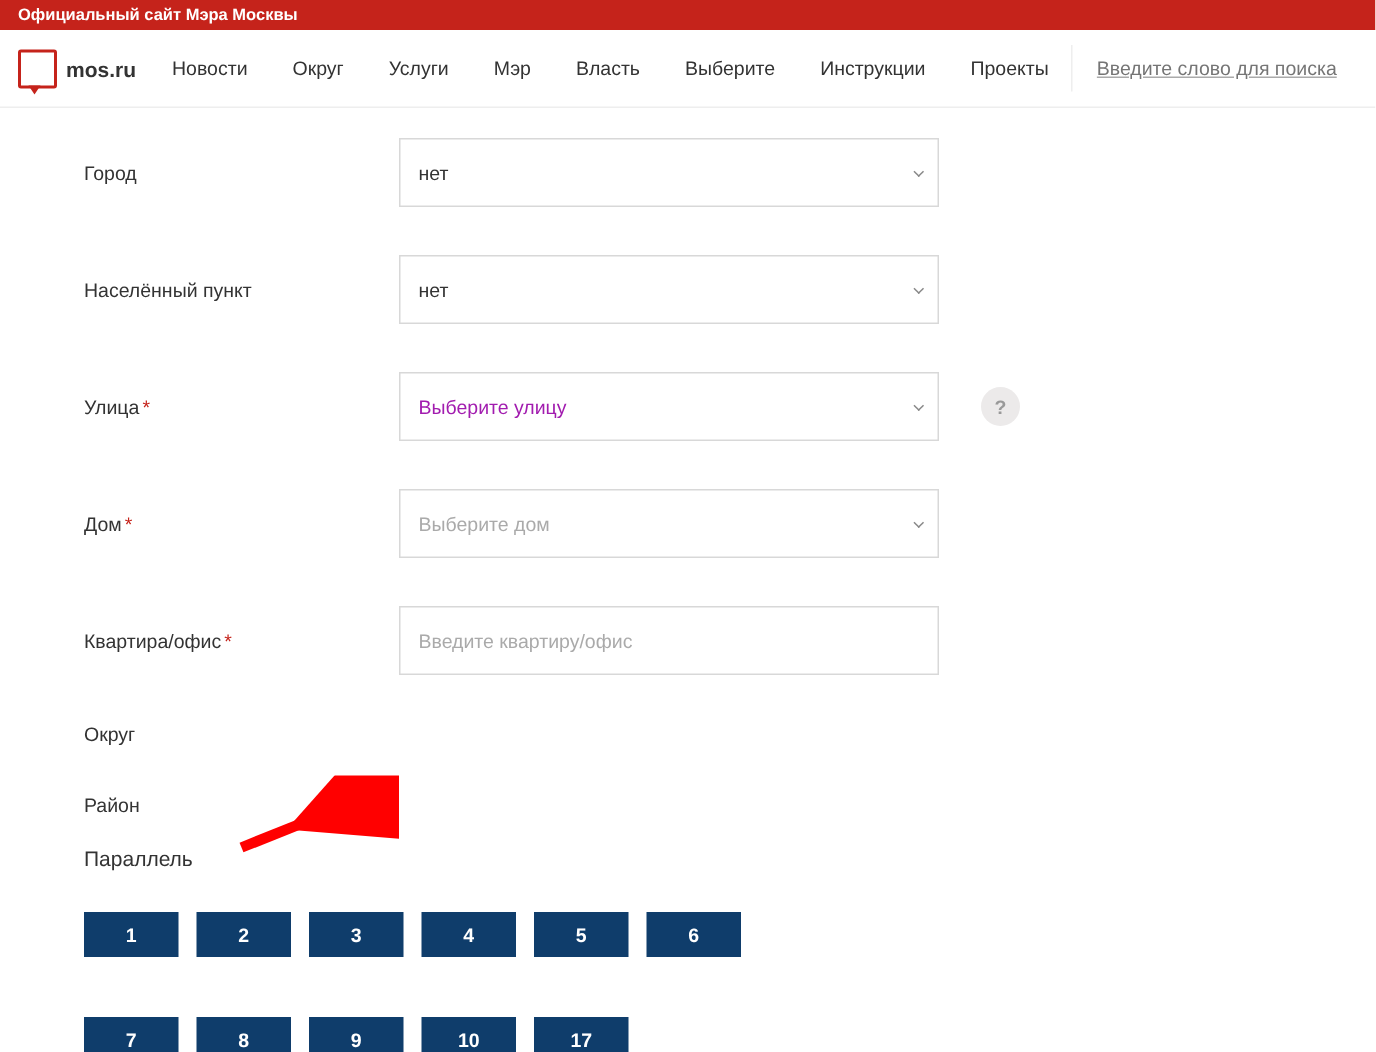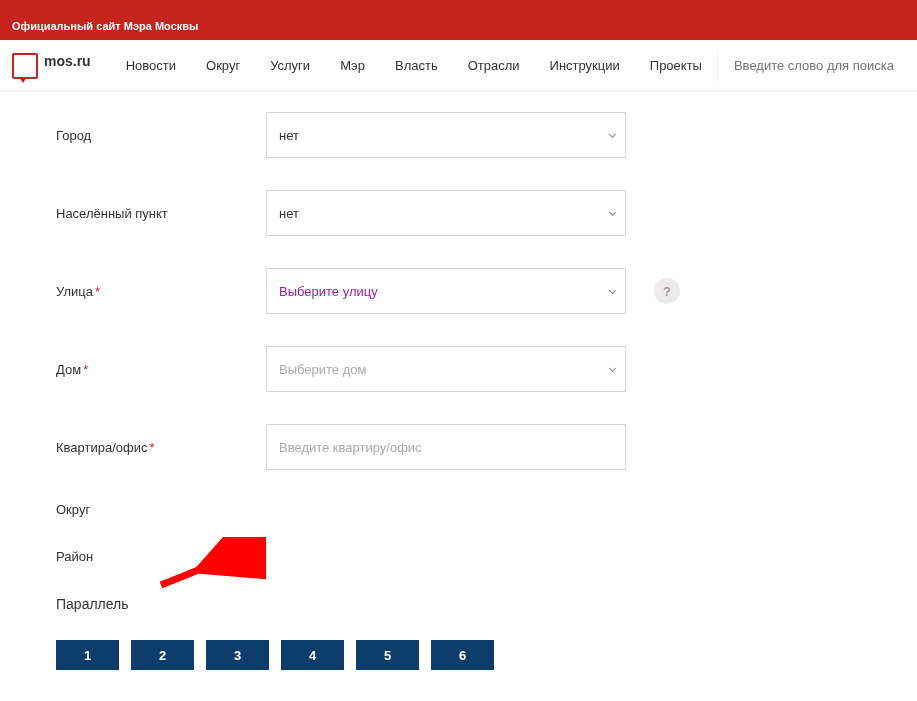--- a/index.html
+++ b/index.html
@@ -3,37 +3,37 @@
 <meta charset="utf-8">
 <style>
   * { box-sizing: border-box; margin: 0; padding: 0; }
   body { font-family: Arial, Helvetica, sans-serif; background: #fff; width: 917px; }
   
   .topbar {
     background: #c5231b;
     color: #fff;
     font-size: 11px;
     font-weight: bold;
-    padding: 20px 12px;
+    padding: 4px 12px;
     height: 20px;
   }
   
   .navbar {
     background: #fff;
     height: 52px;
     display: flex;
     align-items: center;
     padding: 0 12px;
     border-bottom: 1px solid #eee;
   }
   
   .logo {
     display: flex;
-    align-items: flex-start;
-    margin-right: 20px;
+    align-items: center;
+    margin-right: 9px;
   }
   .logo-bubble {
     width: 26px; height: 26px;
     border: 2px solid #c5231b;
     border-radius: 2px;
     position: relative;
     margin-right: 6px;
   }
   .logo-bubble::after {
     content: '';
@@ -56,20 +56,21 @@
   
   .search-box {
     margin-left: auto;
     border: none;
     border-left: 1px solid #eee;
     padding: 8px 16px;
     font-size: 13px;
     color: #aaa;
     outline: none;
     width: 200px;
+    text-decoration: underline;
   }
   
   .content {
     padding: 20px 50px 40px 50px;
     background: #fff;
     margin: 0 6px;
     position: relative;
   }
   
   .form-row {
@@ -164,21 +165,21 @@
   <div class="logo">
     <div class="logo-bubble"></div>
     <span class="logo-text">mos.ru</span>
   </div>
   <div class="nav-items">
     <div class="nav-item">Новости</div>
     <div class="nav-item">Округ</div>
     <div class="nav-item">Услуги</div>
     <div class="nav-item">Мэр</div>
     <div class="nav-item">Власть</div>
-    <div class="nav-item">Отрасли</div>
+    <div class="nav-item">Выберите</div>
     <div class="nav-item">Инструкции</div>
     <div class="nav-item">Проекты</div>
   </div>
   <input class="search-box" placeholder="Введите слово для поиска" style="">
 </div>
 
 <div class="content">
 
   <div class="form-row">
     <div class="form-label">Город</div>
@@ -211,21 +212,21 @@
 
   <div class="form-row">
     <div class="form-label"><span>Квартира/офис</span><span class="req">*</span></div>
     <input class="input-field" placeholder="Введите квартиру/офис" style="">
   </div>
 
   <div class="form-row">
     <div class="form-label">Округ</div>
   </div>
 
-  <div class="form-row" style="margin-bottom:32px">
+  <div class="form-row" style="margin-bottom:20px">
     <div class="form-label">Район</div>
   </div>
 
   <div class="section-title">Параллель</div>
 
   <div class="btn-row">
     <button class="num-btn">1</button>
     <button class="num-btn">2</button>
     <button class="num-btn">3</button>
     <button class="num-btn">4</button>

